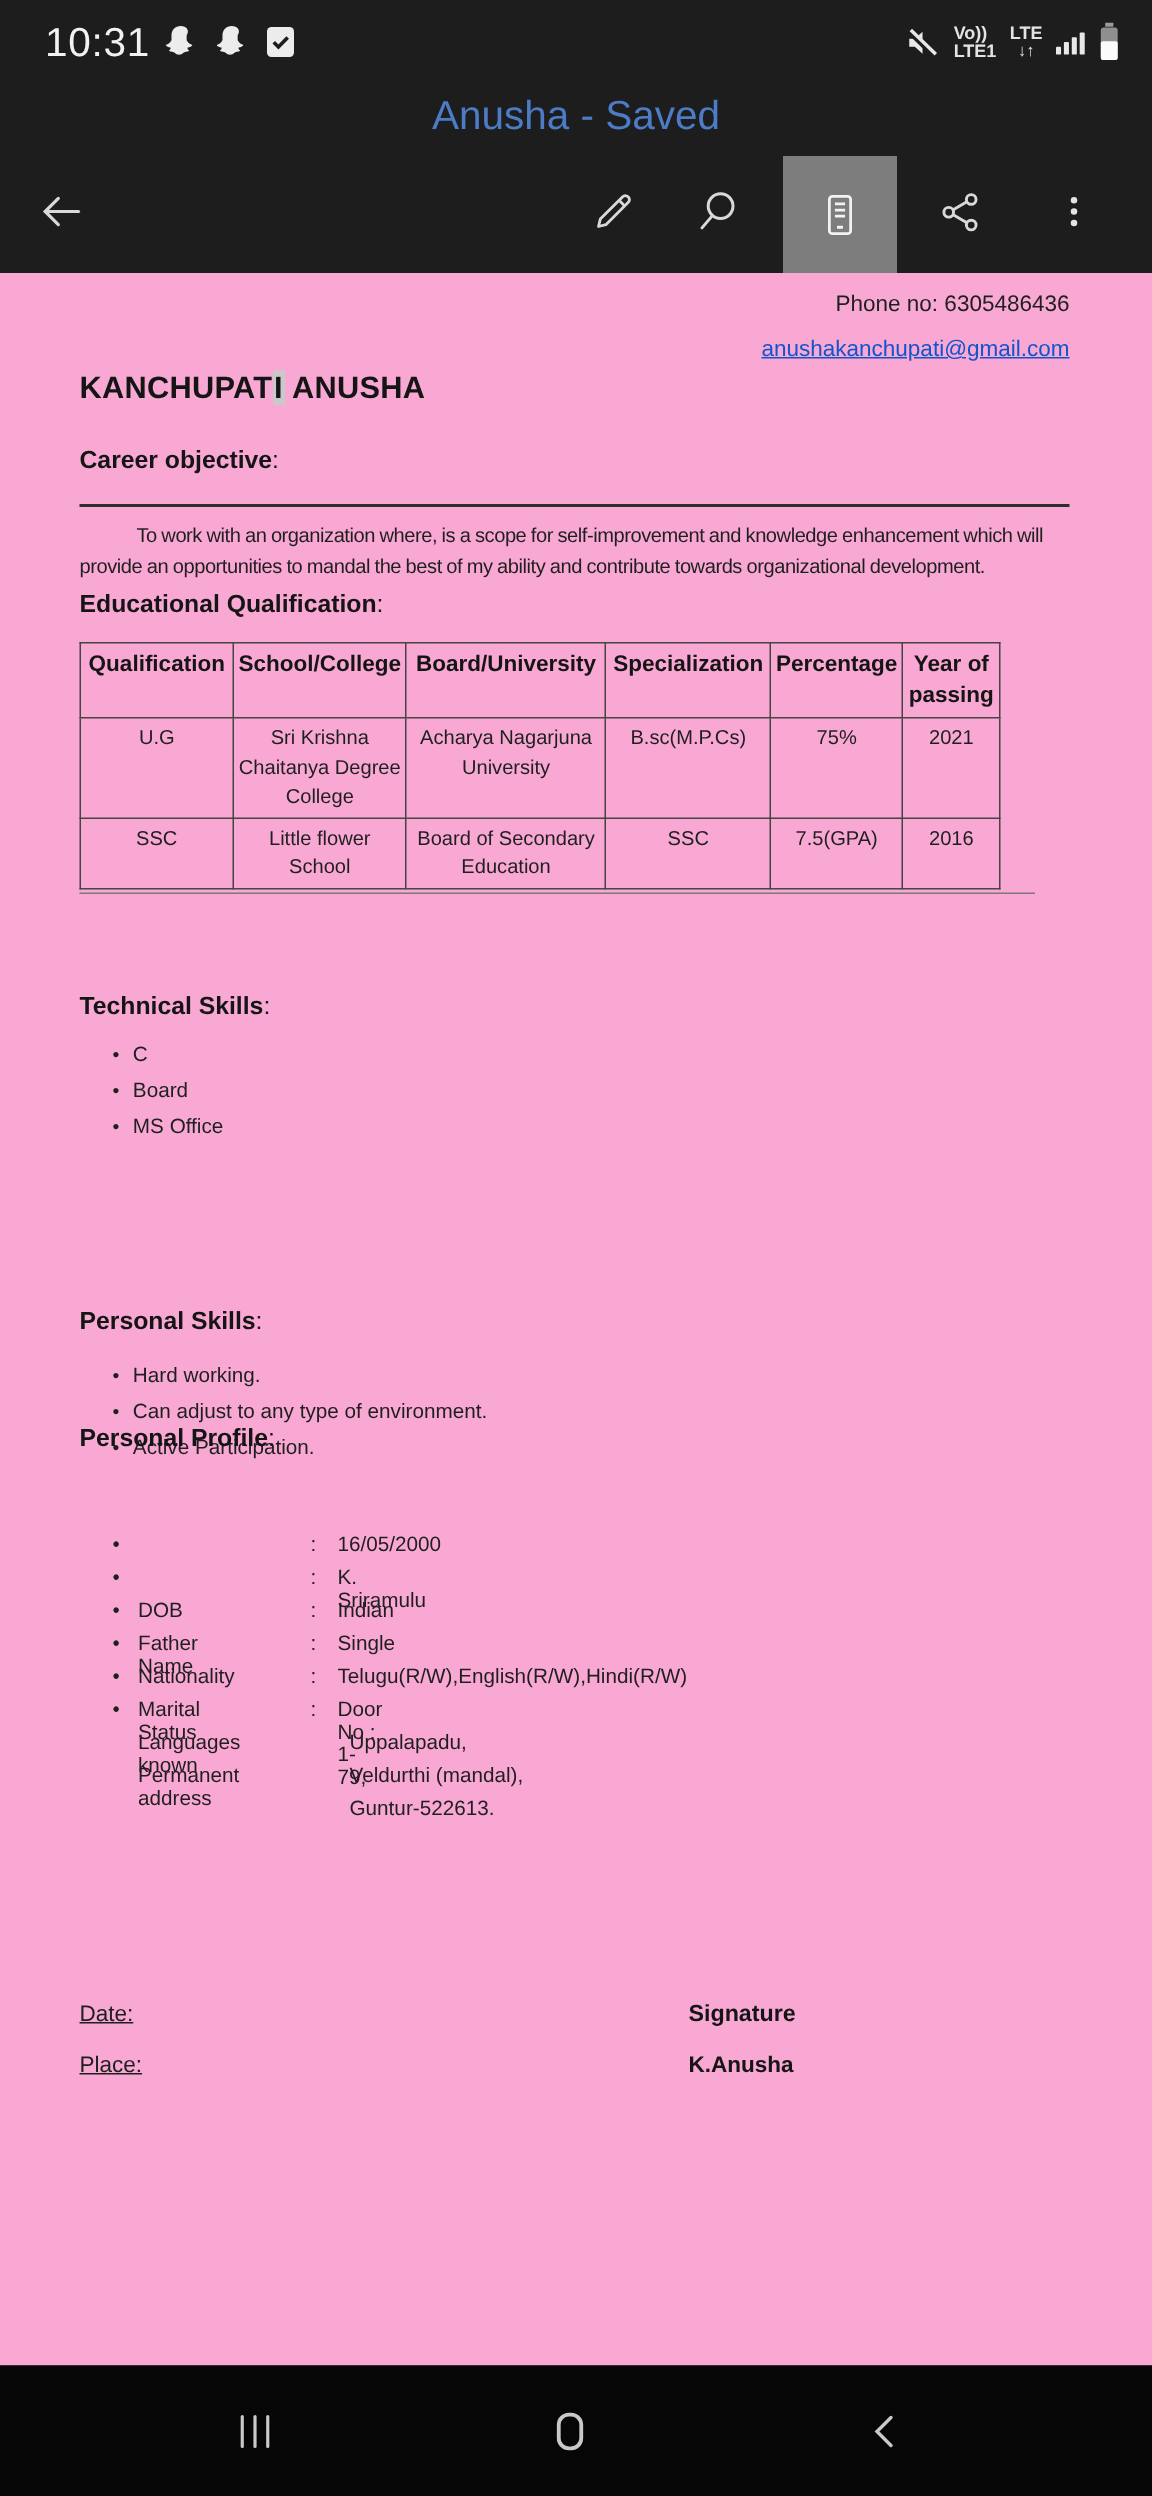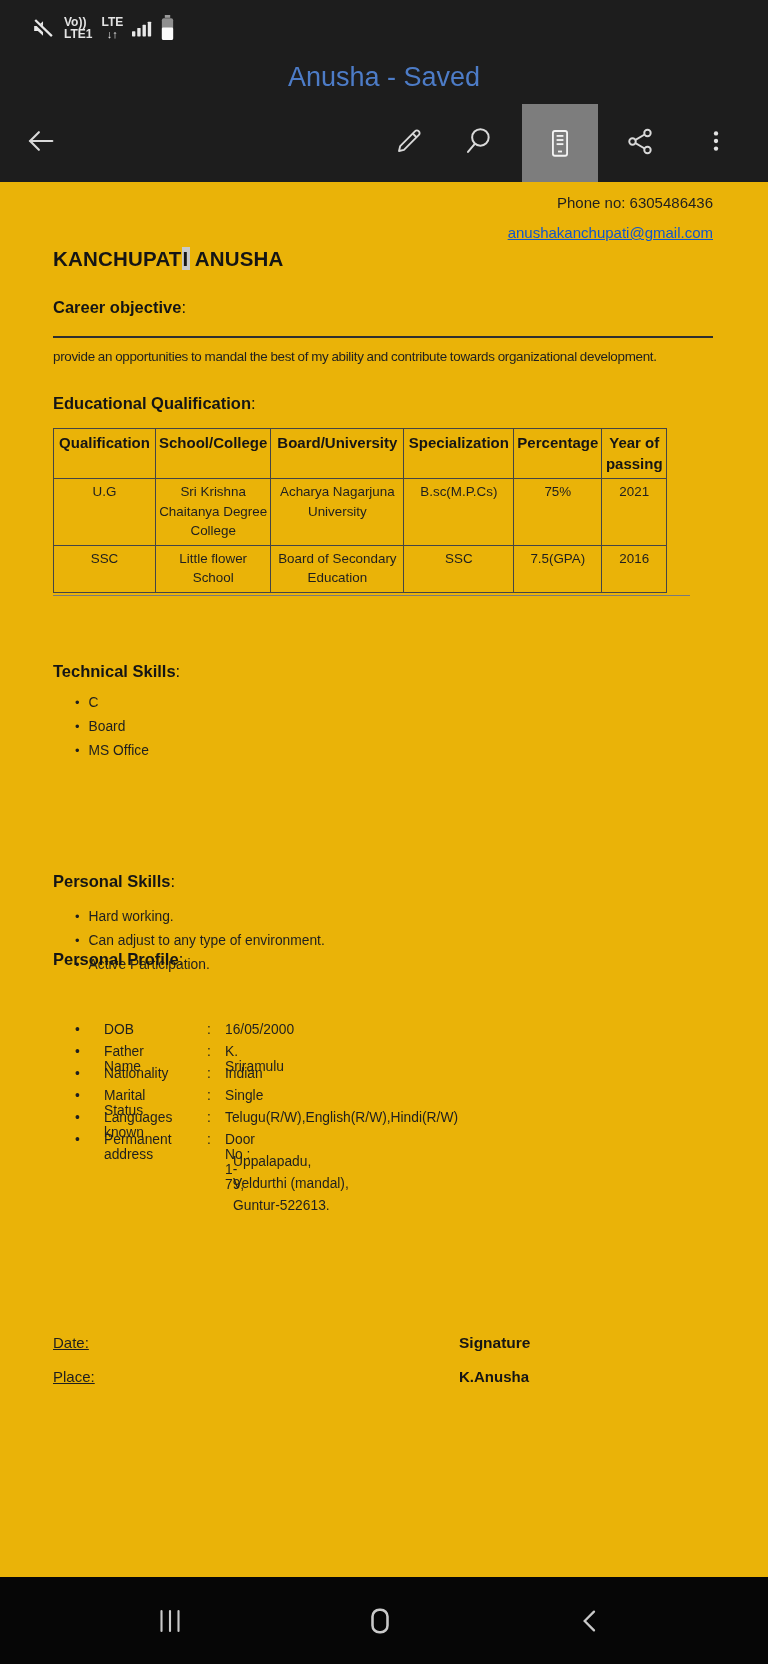--- a/index.html
+++ b/index.html
@@ -13,21 +13,21 @@
   .sb-right{display:flex;align-items:center;gap:9px;}
   .net-block{display:flex;flex-direction:column;align-items:flex-start;line-height:12px;color:#e3e3e3;font-size:12px;font-weight:700;}
   .net-block.center{align-items:center;}
   .titlebar{position:absolute;top:54px;left:0;right:0;height:46px;display:flex;align-items:center;justify-content:center;}
   .doc-title{font-size:27px;color:#4d7cc7;}
   .toolbar{position:absolute;top:100px;left:0;right:0;height:82px;}
   .tb-btn{position:absolute;top:50%;transform:translate(-50%,-50%);width:44px;height:44px;display:flex;align-items:center;justify-content:center;cursor:pointer;}
   .tb-highlight{position:absolute;left:522px;top:4px;width:76px;height:78px;background:#7d7d7d;display:flex;align-items:center;justify-content:center;cursor:pointer;}
 
   
-  .doc{position:absolute;top:182px;left:0;width:768px;height:1395px;background:#eab308;color:#222;}
+  .doc{position:absolute;top:182px;left:0;width:768px;height:1395px;background:#f9a8d4;color:#222;}
   .abs{position:absolute;}
   .r-align{right:55px;text-align:right;}
   .contact{font-size:15px;color:#1f1f1f;}
   .email{color:#1155cc;text-decoration:underline;cursor:pointer;}
   .docname{left:53px;top:65px;font-size:20.5px;font-weight:700;color:#151515;letter-spacing:.2px;}
   .name-cursor{background:#c9c9c9;padding:0 1px;}
   .h1{left:53px;font-size:16.5px;font-weight:700;color:#151515;}
   .h1 .colon{font-weight:400;}
   .rule{left:53px;width:660px;height:2px;background:#2e2e2e;}
   .para{left:53px;width:680px;font-size:13.4px;letter-spacing:-.3px;word-spacing:-.4px;line-height:21px;color:#1f1f1f;white-space:nowrap;}
@@ -38,39 +38,58 @@
   table.edu th{font-size:15px;font-weight:700;line-height:21px;color:#151515;}
   table.edu td{font-size:13.4px;line-height:19.5px;color:#1f1f1f;}
   table.edu tr.hdr{height:46px;}
   .t-underline{width:637px;height:1.5px;background:#7a7a7a;margin-top:2px;}
 
   .bullets{left:75px;}
   .b-row{height:24px;display:flex;align-items:center;font-size:13.8px;color:#1f1f1f;}
   .b-row .blt{margin-right:9px;font-size:13px;}
   .profile-row{position:absolute;left:0;height:22px;font-size:13.8px;color:#1f1f1f;}
   .profile-row .blt{position:absolute;left:75px;}
-  .profile-row .pl{position:absolute;left:104px;}
+  .profile-row .pl{position:absolute;left:92px;margin-top:44px;}
   .profile-row .pc{position:absolute;left:207px;}
   .profile-row .pv{position:absolute;left:225px;}
   .addr-line{position:absolute;left:233px;font-size:13.8px;color:#1f1f1f;}
   .decl{left:53px;font-size:13.6px;letter-spacing:-.2px;color:#1f1f1f;}
   .decl .dh{font-size:16.5px;font-weight:700;letter-spacing:0;}
   .sig{font-weight:700;color:#151515;font-size:15px;}
   .ftr-label{font-size:15px;color:#1f1f1f;text-decoration:underline;}
 
   
   .navbar{position:absolute;top:1577px;left:0;width:768px;height:87px;background:#060606;}
   .nav-btn{position:absolute;top:50%;transform:translate(-50%,-50%);width:56px;height:56px;display:flex;align-items:center;justify-content:center;cursor:pointer;}
 </style>
 </head>
 <body>
 
 <div class="chrome">
 
   <div class="statusbar">
+    <div class="sb-left">
+      <span class="sb-time">10:31</span>
+      <span style="display:flex;">
+        <svg width="27" height="27" viewBox="0 0 24 24">
+            <path fill="#ececec" d="M12 2C8.7 2 6.5 4.4 6.5 7.6v2.9c-.8 1.7-2.2 2.4-3.4 2.8.4.8 1.6 1.3 2.8 1.5.3.6-.1 1.3-1 1.9 1.2.8 2.9.5 3.7 1.4.6.7 1.3 1 2.4 1s1.8-.3 2.4-1c.8-.9 2.5-.6 3.7-1.4-.9-.6-1.3-1.3-1-1.9 1.2-.2 2.4-.7 2.8-1.5-1.2-.4-2.6-1.1-3.4-2.8V7.6C17.5 4.4 15.3 2 12 2z"></path>
+          </svg>
+      </span>
+      <span style="display:flex;">
+        <svg width="27" height="27" viewBox="0 0 24 24">
+            <path fill="#ececec" d="M12 2C8.7 2 6.5 4.4 6.5 7.6v2.9c-.8 1.7-2.2 2.4-3.4 2.8.4.8 1.6 1.3 2.8 1.5.3.6-.1 1.3-1 1.9 1.2.8 2.9.5 3.7 1.4.6.7 1.3 1 2.4 1s1.8-.3 2.4-1c.8-.9 2.5-.6 3.7-1.4-.9-.6-1.3-1.3-1-1.9 1.2-.2 2.4-.7 2.8-1.5-1.2-.4-2.6-1.1-3.4-2.8V7.6C17.5 4.4 15.3 2 12 2z"></path>
+          </svg>
+      </span>
+      <span style="display:flex;">
+        <svg width="24" height="24" viewBox="0 0 24 24">
+            <rect x="3" y="2" width="18" height="20" rx="3" fill="#ececec"></rect>
+            <path d="M7.5 12.2l3.1 3.1L16.8 9" stroke="#1d1d1d" stroke-width="2.4" fill="none"></path>
+          </svg>
+      </span>
+    </div>
     <div class="sb-right">
       <span style="display:flex;">
         <svg width="25" height="25" viewBox="0 0 24 24">
             <path fill="#e8e8e8" d="M4 9.5v5h3.6L12.5 19V5L7.6 9.5H4z"></path>
             <line x1="4" y1="4.5" x2="20" y2="20" stroke="#1d1d1d" stroke-width="4"></line>
             <line x1="5" y1="3.8" x2="21" y2="19.3" stroke="#e8e8e8" stroke-width="2.2"></line>
           </svg>
       </span>
       <span class="net-block">
         <span>Vo))</span>
@@ -166,20 +185,21 @@
 <div class="doc">
 
   <div class="abs contact r-align" style="top:12px;">Phone no: 6305486436</div>
   <div class="abs r-align" style="top:42px;font-size:15px;"><span class="email">anushakanchupati@gmail.com</span></div>
 
   <div class="abs docname"><span>KANCHUPAT</span><span class="name-cursor">I</span><span> ANUSHA</span></div>
 
   <div class="abs h1" style="top:116px;"><span>Career objective</span><span class="colon">:</span></div>
   <div class="abs rule" style="top:154px;"></div>
   <div class="abs para" style="top:164px;">
+    <div><span class="indent"></span><span>To work with an organization where, is a scope for self-improvement and knowledge enhancement which will</span></div>
     <div><span>provide an opportunities to mandal the best of my ability and contribute towards organizational development.</span></div>
   </div>
 
   <div class="abs h1" style="top:212px;"><span>Educational Qualification</span><span class="colon">:</span></div>
 
   <div class="abs" style="top:246px;left:53px;">
     <table class="edu">
       <colgroup>
           <col style="width:102px">
           <col style="width:110px">

